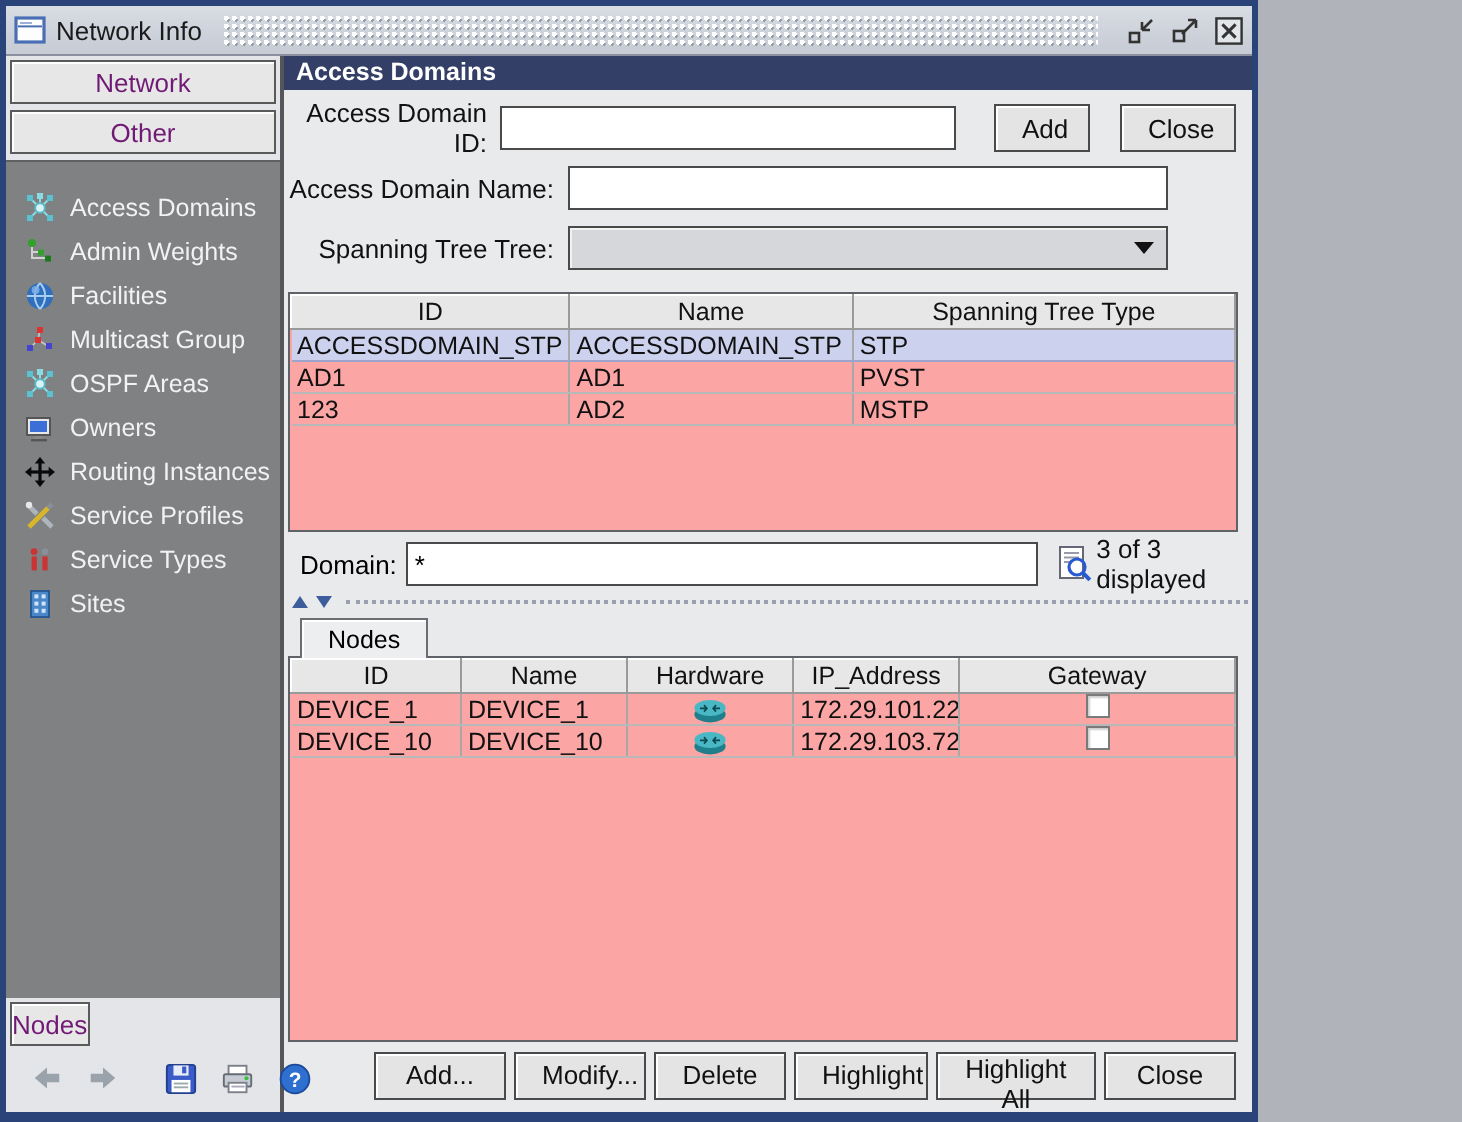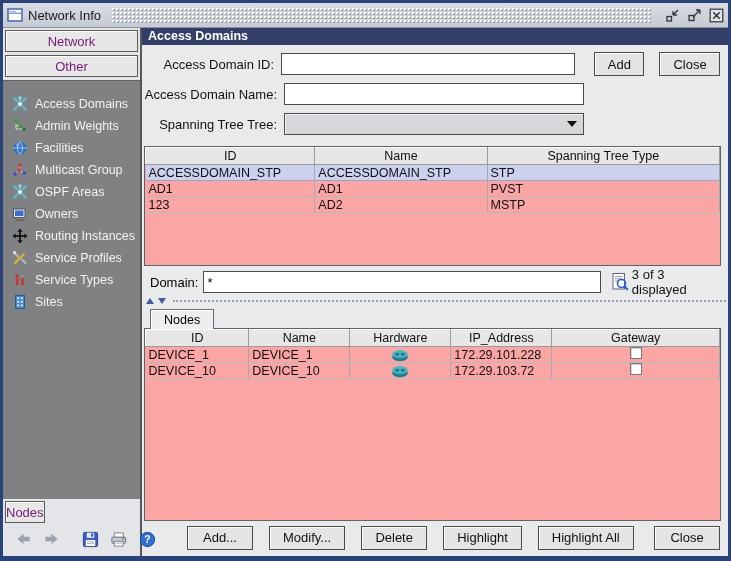--- a/index.html
+++ b/index.html
@@ -1,20 +1,20 @@
 <!DOCTYPE html>
 <html><head>
 <meta charset="utf-8">
 <style>
   * { box-sizing: border-box; margin: 0; padding: 0; }
   html,body { background:#b0b4ba; }
   body { font-family: "Liberation Sans","DejaVu Sans",sans-serif; }
 
   .window {
-    width: 731px; height: 561px;
+    width: 629px; height: 561px;
     border: 3px solid #2a4379; border-bottom-width: 5px;
     background: #e9eaec;
     display: flex; flex-direction: column;
     position: relative;
   }
 
   
   .titlebar {
     height: 25px; flex: 0 0 25px;
     background: linear-gradient(#d8dce3,#c6cbd4);
@@ -140,21 +140,21 @@
   .tab-row { height: 23px; flex: 0 0 23px; display: flex; align-items: flex-end; padding-left: 6px; }
   .tab {
     background: #eceef0; border: 1px solid #6a6d72; border-bottom: none;
     font-size: 12.5px; padding: 3px 13px 2px 13px; position: relative; top: 1px;
     box-shadow: inset 1px 1px 0 #fff; cursor: default;
   }
   .nodes-viewport { flex: 1; }
   .cb { width: 12px; height: 12px; background: #fff; border: 1px solid #7a7a7a; display: inline-block; box-shadow: inset 1px 1px 1px #cfcfcf; }
 
   
-  .footer { height: 35px; flex: 0 0 35px; display: flex; align-items: center; padding: 0 8px 2px 45px; gap: 16px; }
+  .footer { height: 35px; flex: 0 0 35px; display: flex; align-items: center; padding: 0 8px 2px 45px; gap: 4px; }
   .footer .btn { min-width: 66px; }
   .footer-close { margin-left: auto; }
 
   svg { display: block; }
 </style>
 </head>
 <body>
 
 <div class="window">
 

